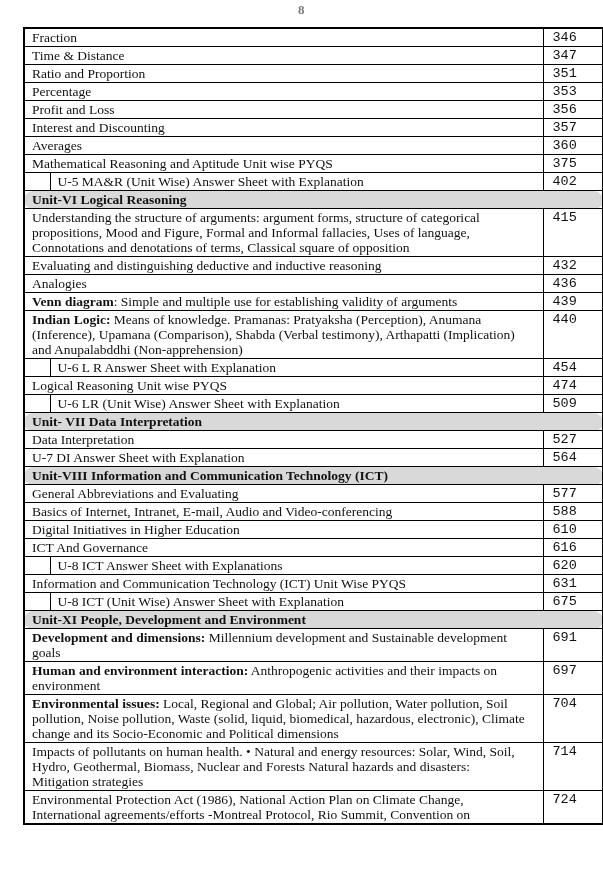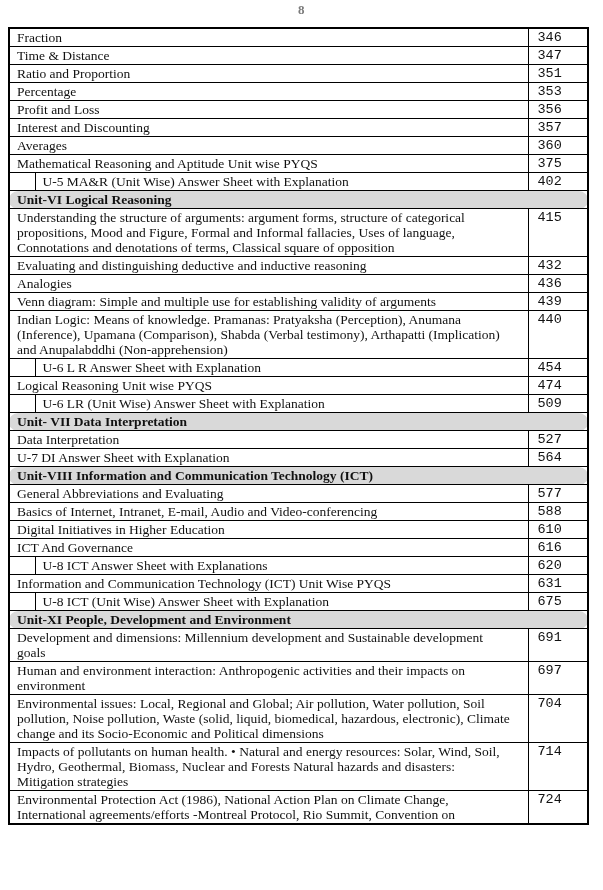--- a/index.html
+++ b/index.html
@@ -17,21 +17,21 @@
     left: 0;
     width: 603px;
     text-align: center;
     font-size: 13px;
     font-weight: bold;
     color: var(--page-num-color, #7b7b7b);
     letter-spacing: 0.5px;
   }
   table.toc {
     position: absolute;
-    left: 8px;
+    left: 23px;
     top: 27px;
     width: 579px;
     border-collapse: collapse;
     table-layout: fixed;
     border: 2px solid var(--border-color, #000);
   }
   table.toc td {
     border: 1px solid var(--border-color, #000);
     font-size: 13.5px;
     line-height: 15px;
@@ -42,21 +42,21 @@
   td.topic-cell   { padding: 1px 14px 1px 7px; }
   td.indent-cell  { padding: 0; }
   td.page-cell    { padding: 1px 2px 1px 9px; font-family: Liberation Mono, monospace; }
   td.section-cell {
     background: var(--section-bg, #d9d9d9);
     font-weight: bold;
     padding: 1px 4px 1px 7px;
     border-radius: 9px;
   }
   td.bold { font-weight: normal; }
-  td .lead { font-weight: normal; }
+  td .lead { font-weight: bold; }
 </style>
 </head>
 <body>
 
 <div class="page-header">8</div>
 
 <table class="toc">
   <colgroup>
     <col style="width:26px">
     <col style="width:493px">

